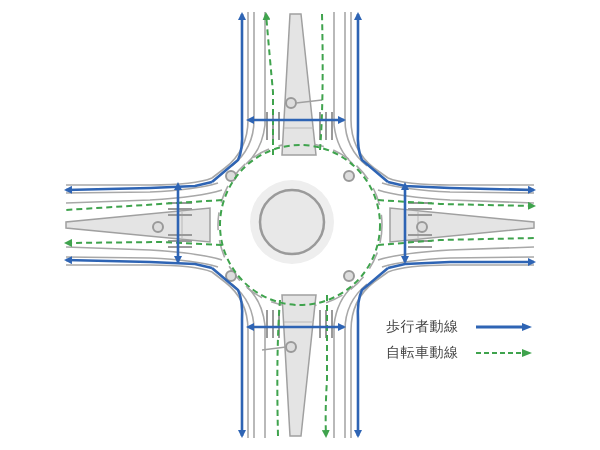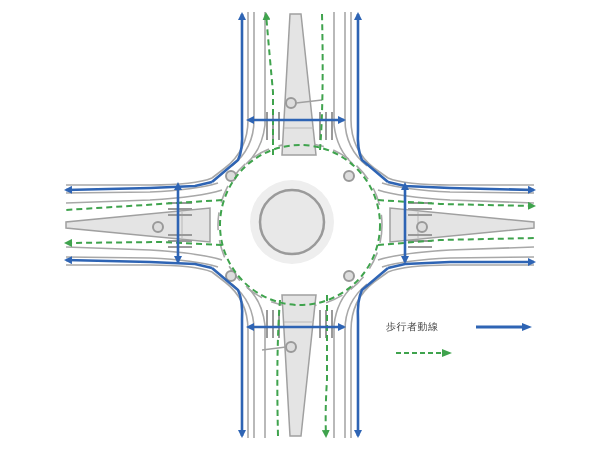--- a/index.html
+++ b/index.html
@@ -1,20 +1,20 @@
 <!DOCTYPE html>
 <html><head>
 <meta charset="utf-8">
 <style>
   html, body { margin:0; padding:0; background:#ffffff; }
   body { width:600px; height:450px; overflow:hidden; position:relative; font-family:"DejaVu Sans", sans-serif; }
   #diagram { position:absolute; left:0; top:0; width:600px; height:450px; }
   .legend { position:absolute; left:386px; top:314px; width:160px; }
   .legend-row { display:flex; align-items:center; height:26px; }
-  .legend-label { font-size:10px; color:#444444; width:80px; letter-spacing:0.5px; }
+  .legend-label { font-size:14px; color:#444444; width:80px; letter-spacing:0.5px; }
   .legend-swatch { width:56px; height:10px; margin-left:10px; }
 </style>
 </head>
 <body>
 
 <svg id="diagram" viewBox="0 0 600 450" xmlns="http://www.w3.org/2000/svg">
   <defs>
     <marker id="arrowBlue" markerWidth="8" markerHeight="8" refX="6" refY="4" orient="auto" markerUnits="userSpaceOnUse">
       <path d="M0,0 L8,4 L0,8 z" fill="#2e64b4"></path>
     </marker>
@@ -149,18 +149,19 @@
 
 <div class="legend">
   <div class="legend-row">
     <span class="legend-label">歩行者動線</span>
     <svg class="legend-swatch" viewBox="0 0 56 10">
       <line x1="0" y1="5" x2="48" y2="5" stroke="#2e64b4" stroke-width="3"></line>
       <path d="M46,1 L56,5 L46,9 z" fill="#2e64b4"></path>
     </svg>
   </div>
   <div class="legend-row">
+    <span class="legend-label">自転車動線</span>
     <svg class="legend-swatch" viewBox="0 0 56 10">
       <line x1="0" y1="5" x2="48" y2="5" stroke="#3fa34d" stroke-width="2" stroke-dasharray="5 3"></line>
       <path d="M46,1 L56,5 L46,9 z" fill="#3fa34d"></path>
     </svg>
   </div>
 </div>
 
 </body></html>

